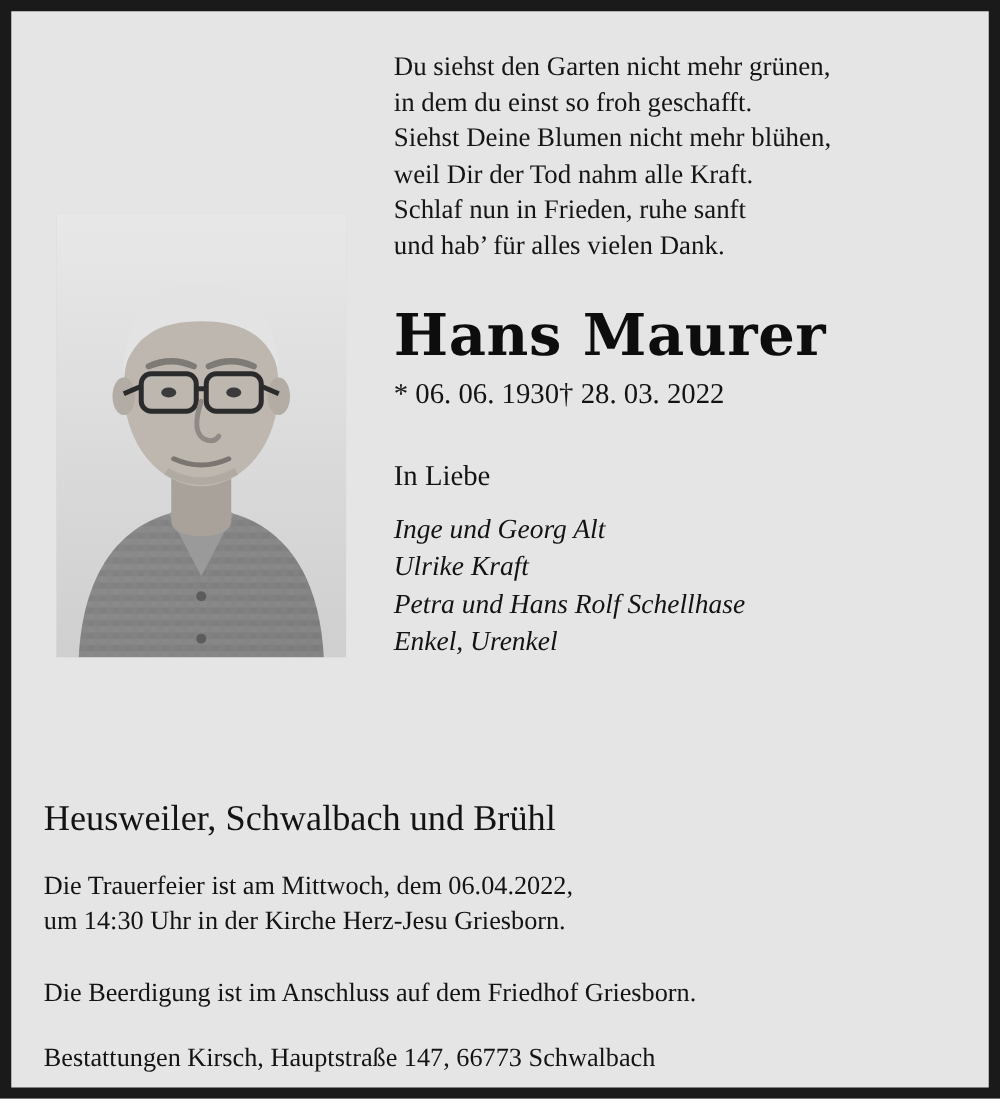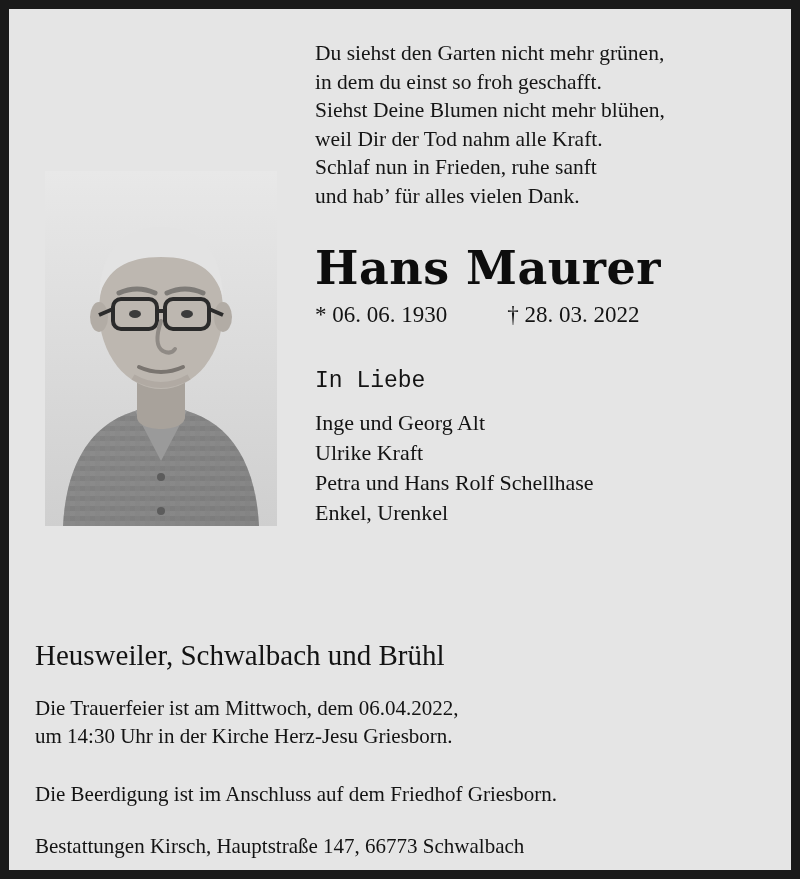--- a/index.html
+++ b/index.html
@@ -71,35 +71,35 @@
     line-height: 1.05;
     color: #0d0d0d;
   }
 
   .dates {
     margin-top: 10px;
     font-family: "Liberation Serif", serif;
     font-size: 23px;
     color: #131313;
     display: flex;
-    gap: 60px;
   }
   .dates .born { white-space: nowrap; }
   .dates .died { white-space: nowrap; }
 
   .inliebe {
     margin-top: 40px;
-    font-family: Liberation Mono, monospace;
+    font-family: Liberation Serif, serif;
     font-size: 23px;
     color: #131313;
   }
 
   .mourners {
     margin-top: 14px;
     font-family: "Liberation Serif", serif;
+    font-style: italic;
     font-size: 22px;
     line-height: 30px;
     color: #131313;
   }
   .mourners div { white-space: nowrap; }
 
   
   .bottom {
     position: absolute;
     left: 26px;

